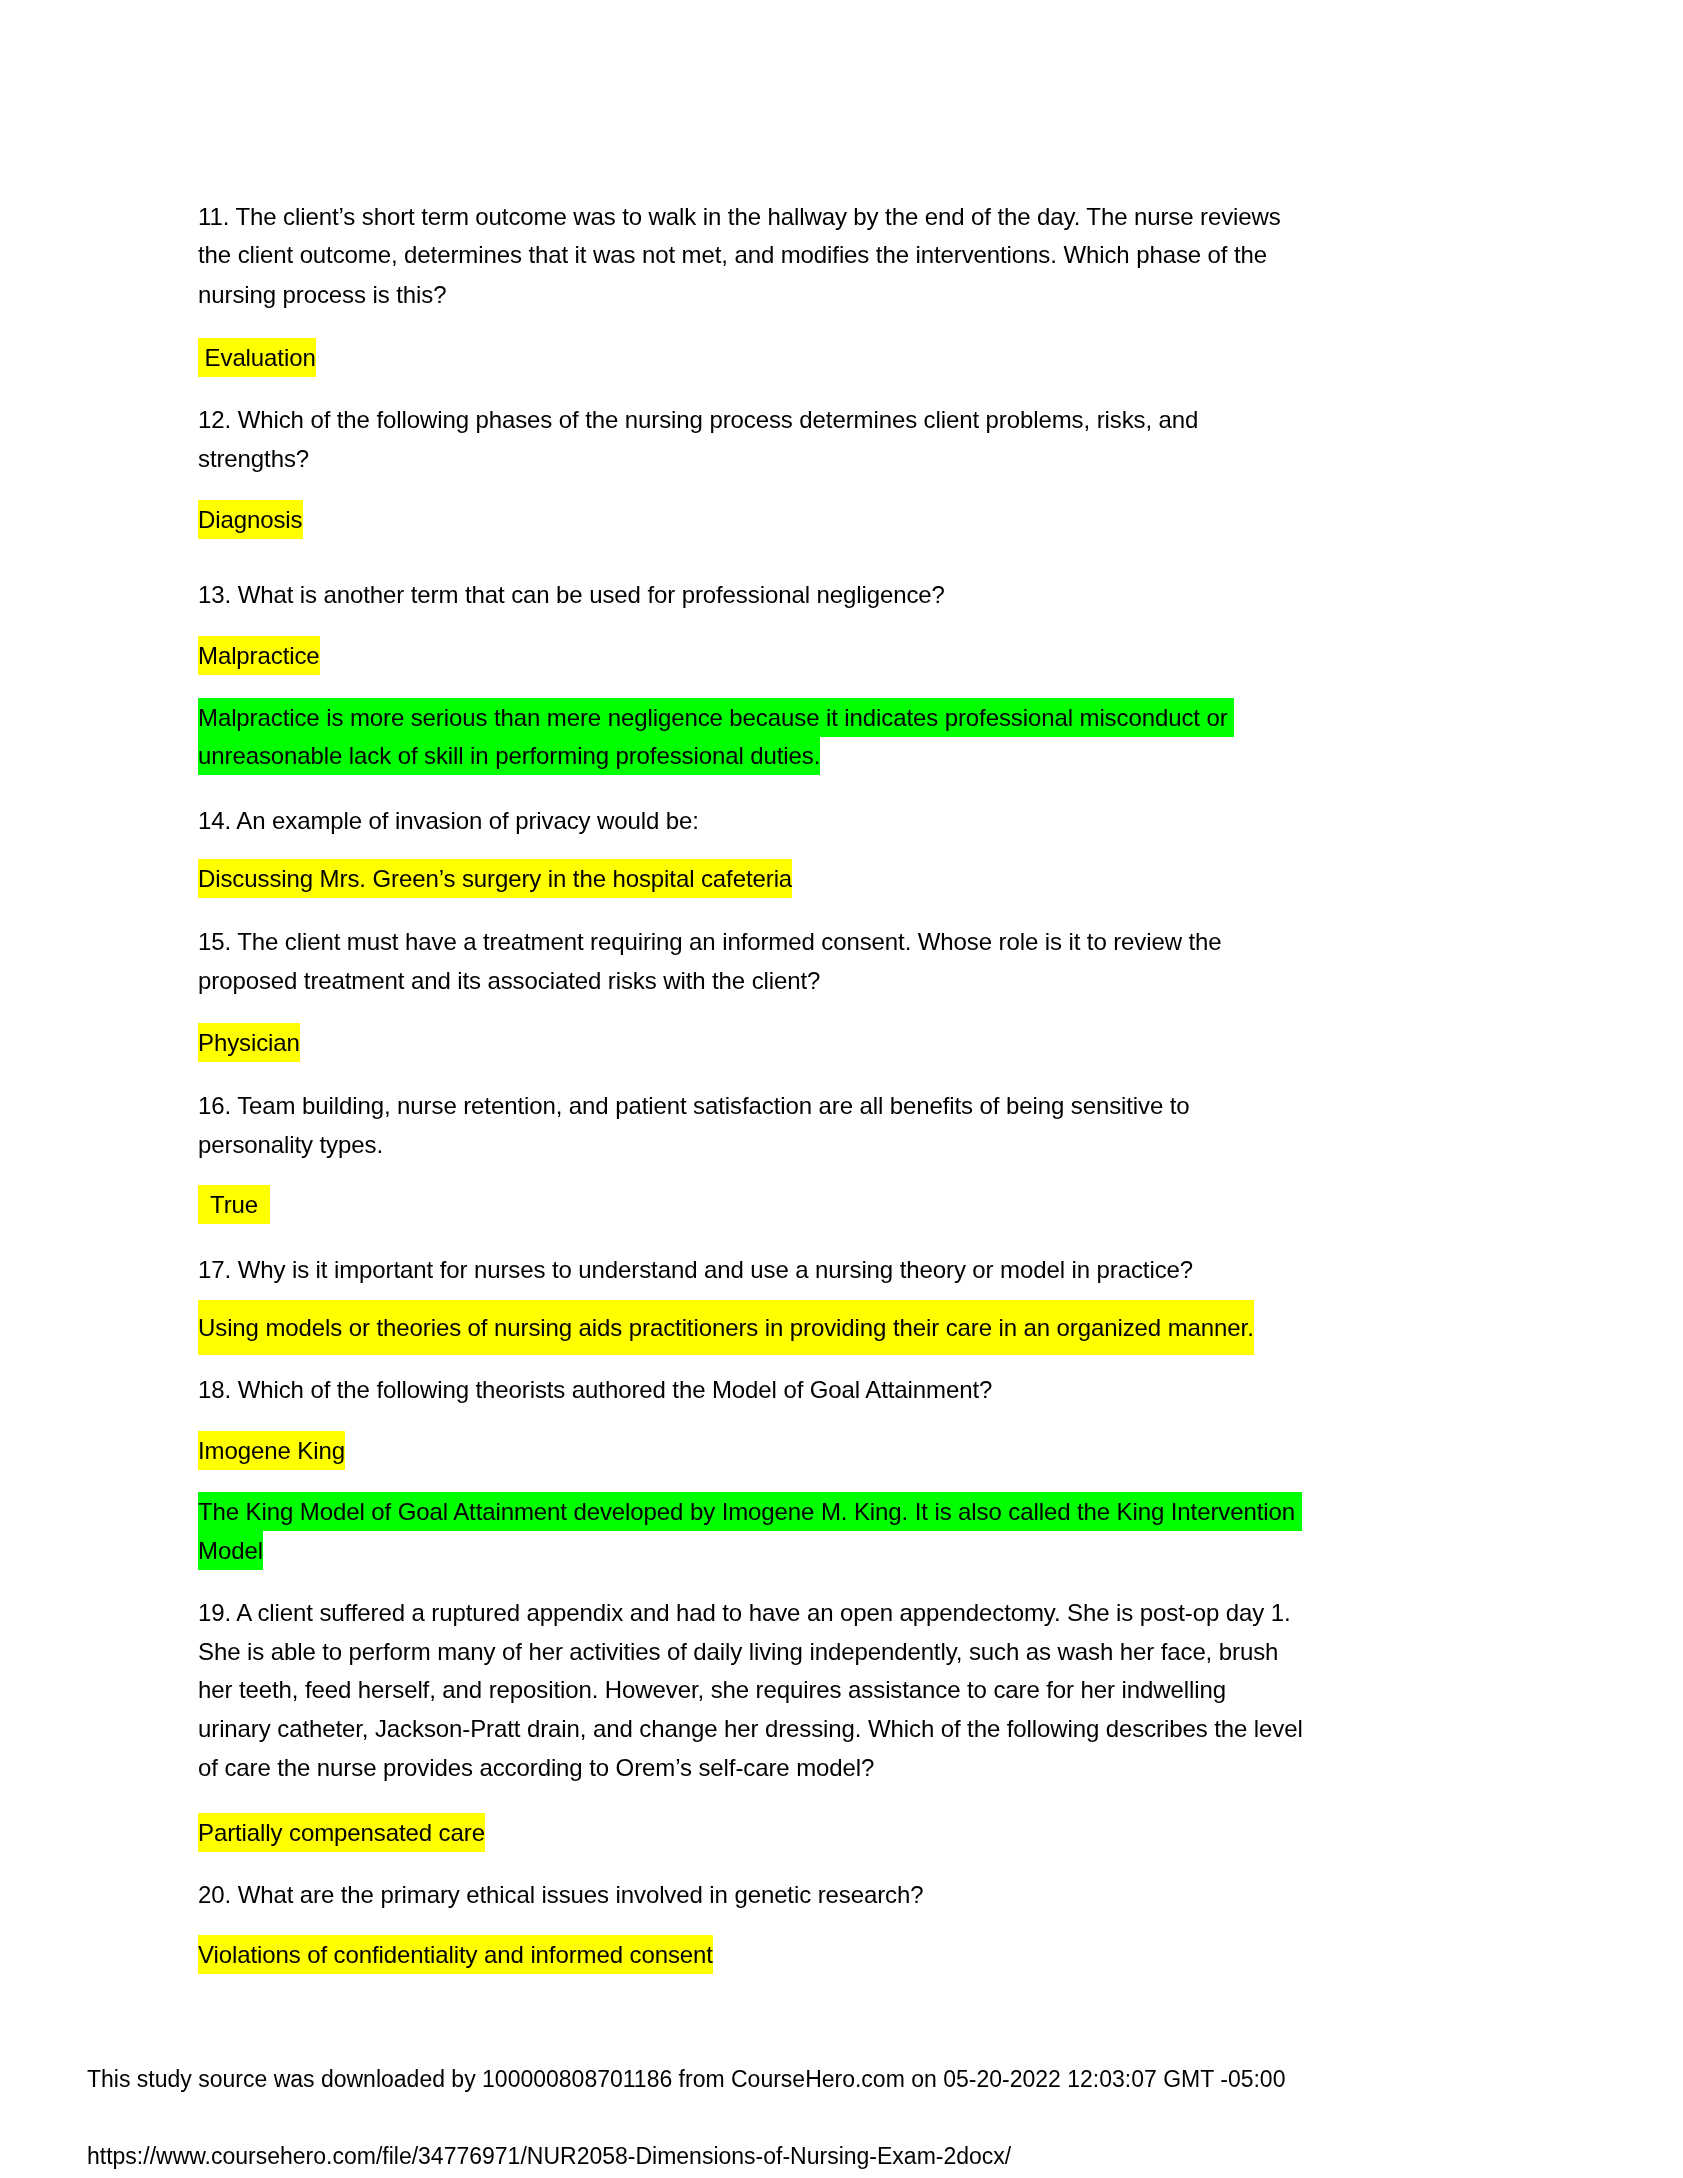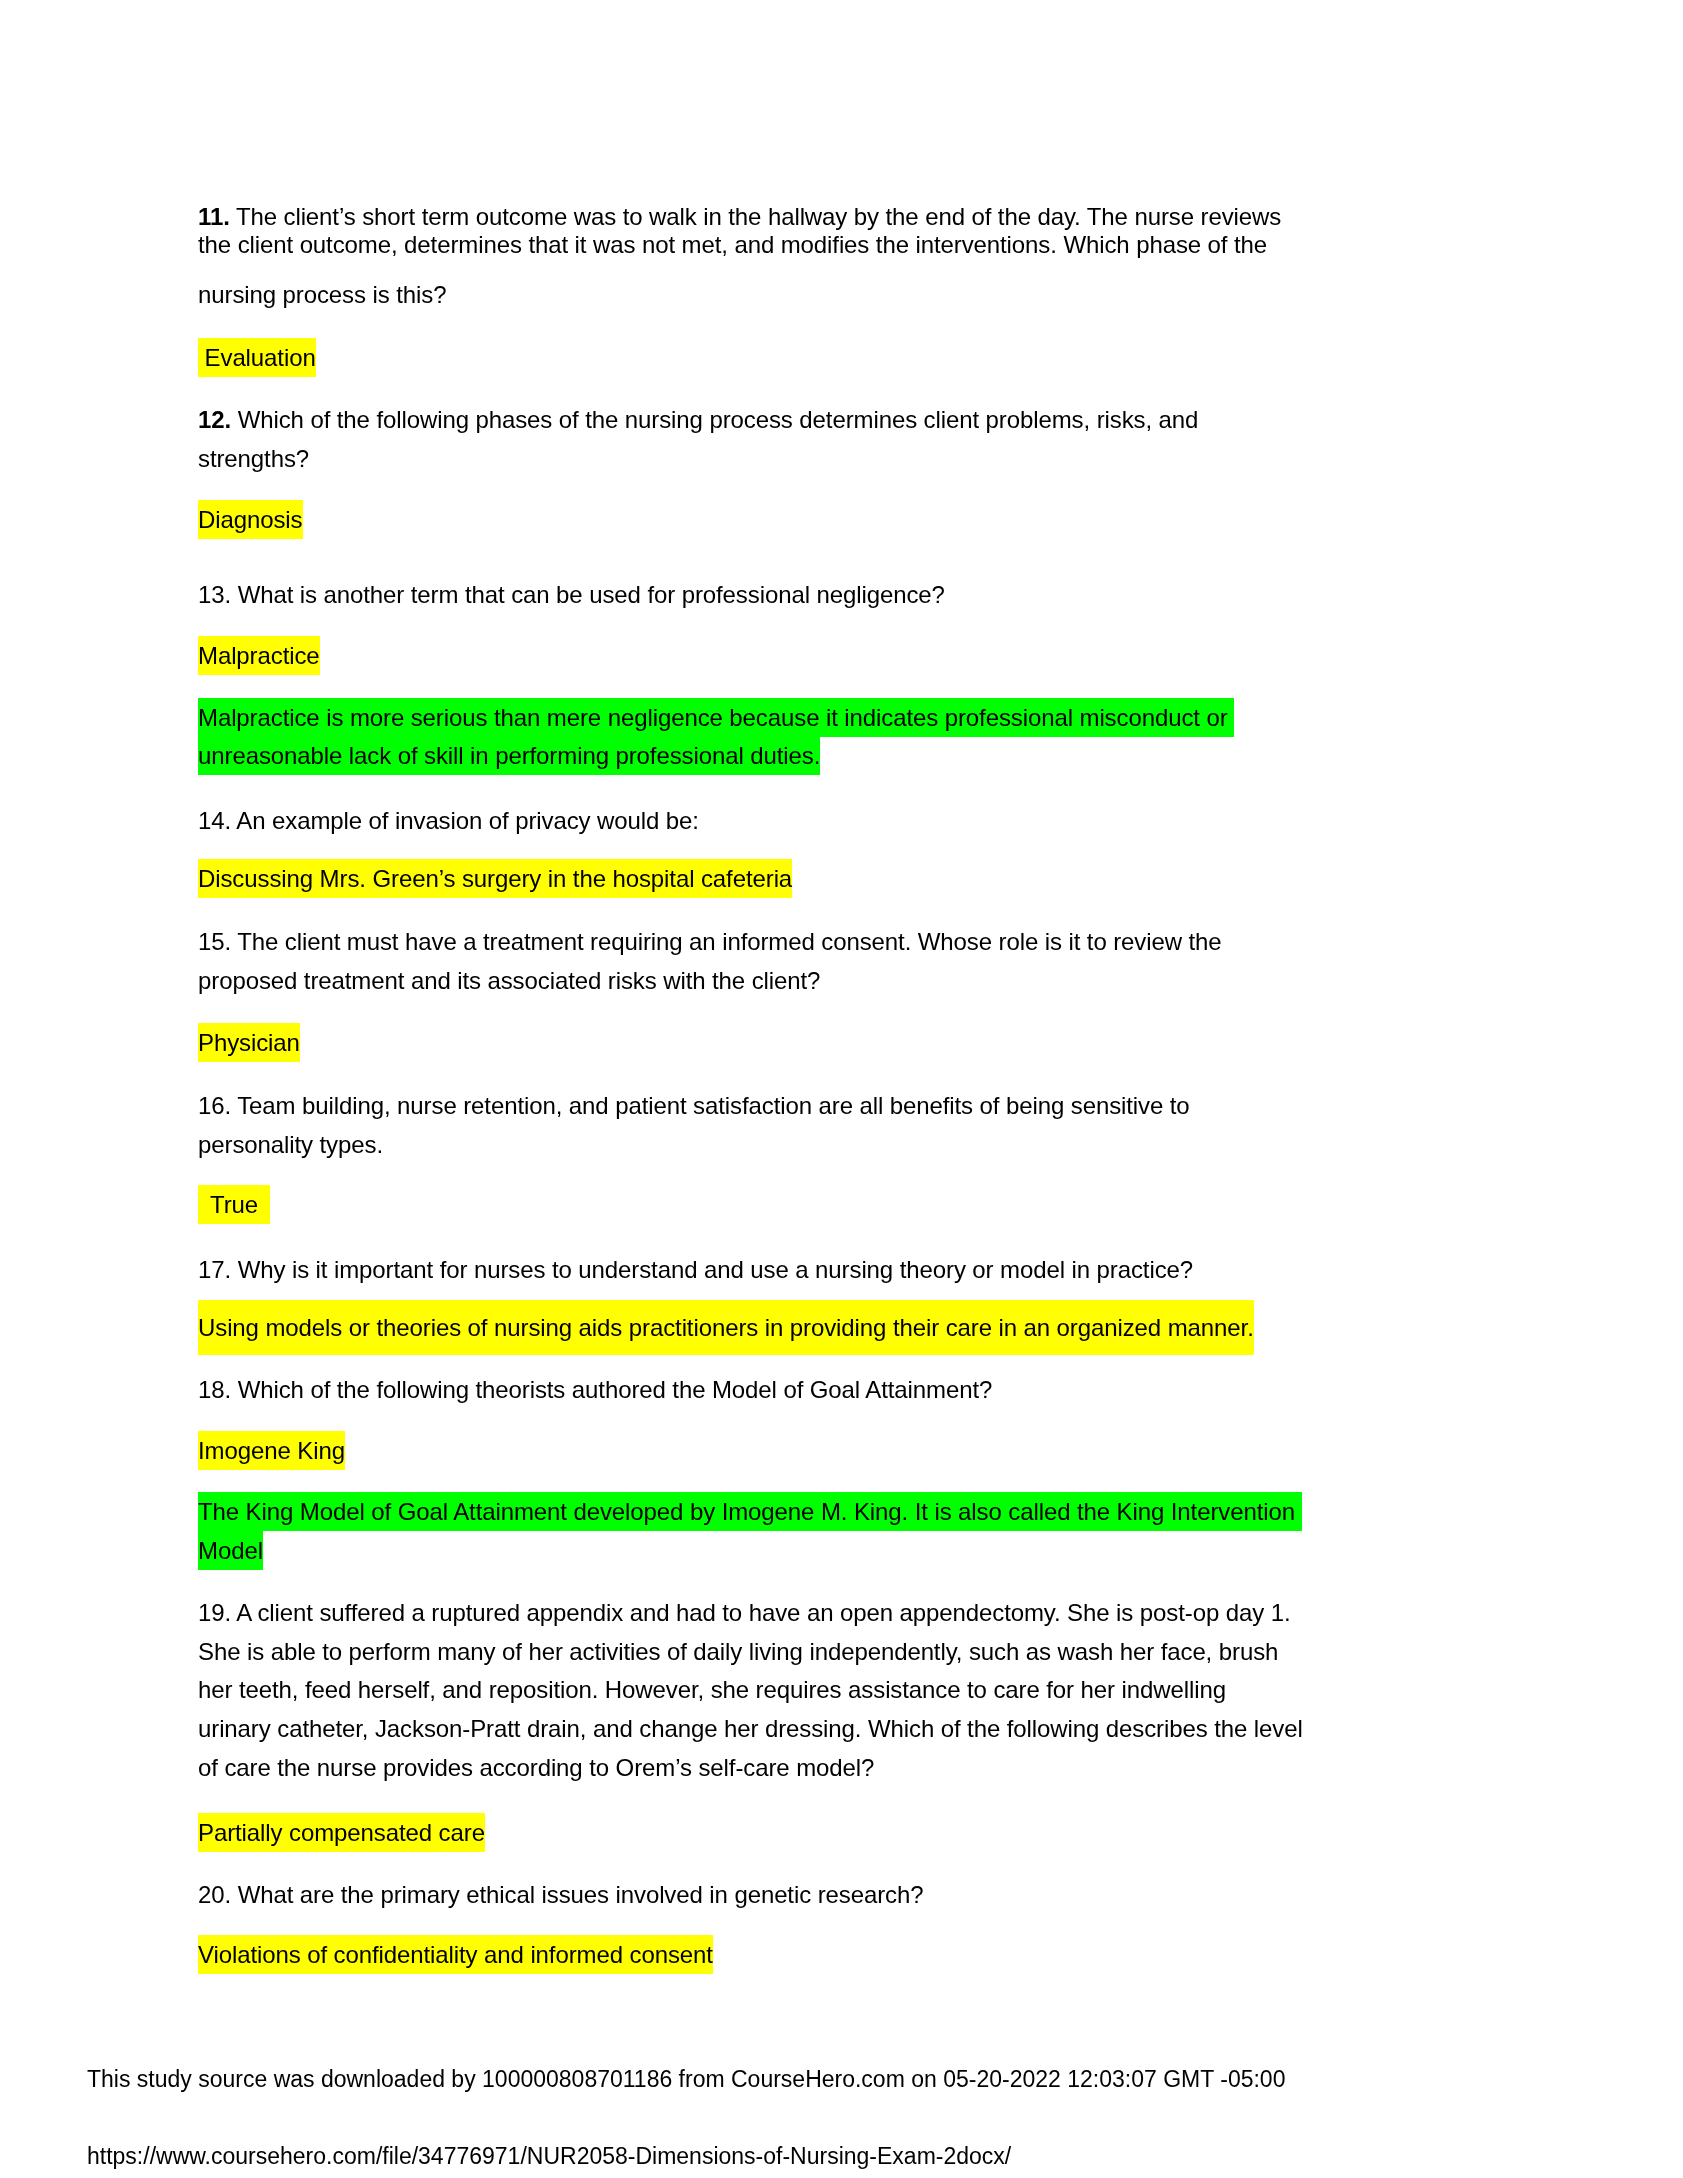--- a/index.html
+++ b/index.html
@@ -5,34 +5,34 @@
   html, body { margin: 0; padding: 0; background: #ffffff; }
   body { width: 1683px; height: 2178px; position: relative; overflow: hidden; }
   .page { position: absolute; left: 0; top: 0; width: 1683px; height: 2178px; background: #fff; }
   .ln {
     position: absolute; left: 198px; height: 38px; line-height: 38px;
     font-family: "Liberation Sans", "DejaVu Sans", sans-serif;
     font-size: 24px; color: #000; white-space: nowrap; letter-spacing: -0.1px;
   }
   .hl-y { background: #ffff00; }
   .hl-g { background: #00ff00; }
-  .num { font-weight: bold; }
+  .num { font-weight: normal; }
   .foot {
     position: absolute; left: 87px; white-space: nowrap;
     font-family: Liberation Sans, sans-serif;
     font-size: 23px; color: #000; line-height: 30px; height: 30px;
   }
 </style>
 </head>
 <body>
 
 <div class="page">
 
   <div class="ln" style="top:198px"><span class="num">11.</span><span style="white-space:pre"> The client’s short term outcome was to walk in the hallway by the end of the day. The nurse reviews</span></div>
-  <div class="ln" style="top:226px">the client outcome, determines that it was not met, and modifies the interventions. Which phase of the</div>
+  <div class="ln" style="top:236px">the client outcome, determines that it was not met, and modifies the interventions. Which phase of the</div>
   <div class="ln" style="top:276px">nursing process is this?</div>
   <div class="ln" style="top:339px; left:198px;"><span class="hl-y" style="white-space:pre; padding:6px 0;"> Evaluation</span></div>
 
   <div class="ln" style="top:401px"><span class="num">12.</span><span style="white-space:pre"> Which of the following phases of the nursing process determines client problems, risks, and</span></div>
   <div class="ln" style="top:440px">strengths?</div>
   <div class="ln" style="top:501px"><span class="hl-y" style="padding:6px 0;">Diagnosis</span></div>
 
   <div class="ln" style="top:576px">13. What is another term that can be used for professional negligence?</div>
   <div class="ln" style="top:637px"><span class="hl-y" style="padding:6px 0;">Malpractice</span></div>
   <div class="ln" style="top:699px"><span class="hl-g" style="white-space:pre; padding:6px 0;">Malpractice is more serious than mere negligence because it indicates professional misconduct or </span></div>

